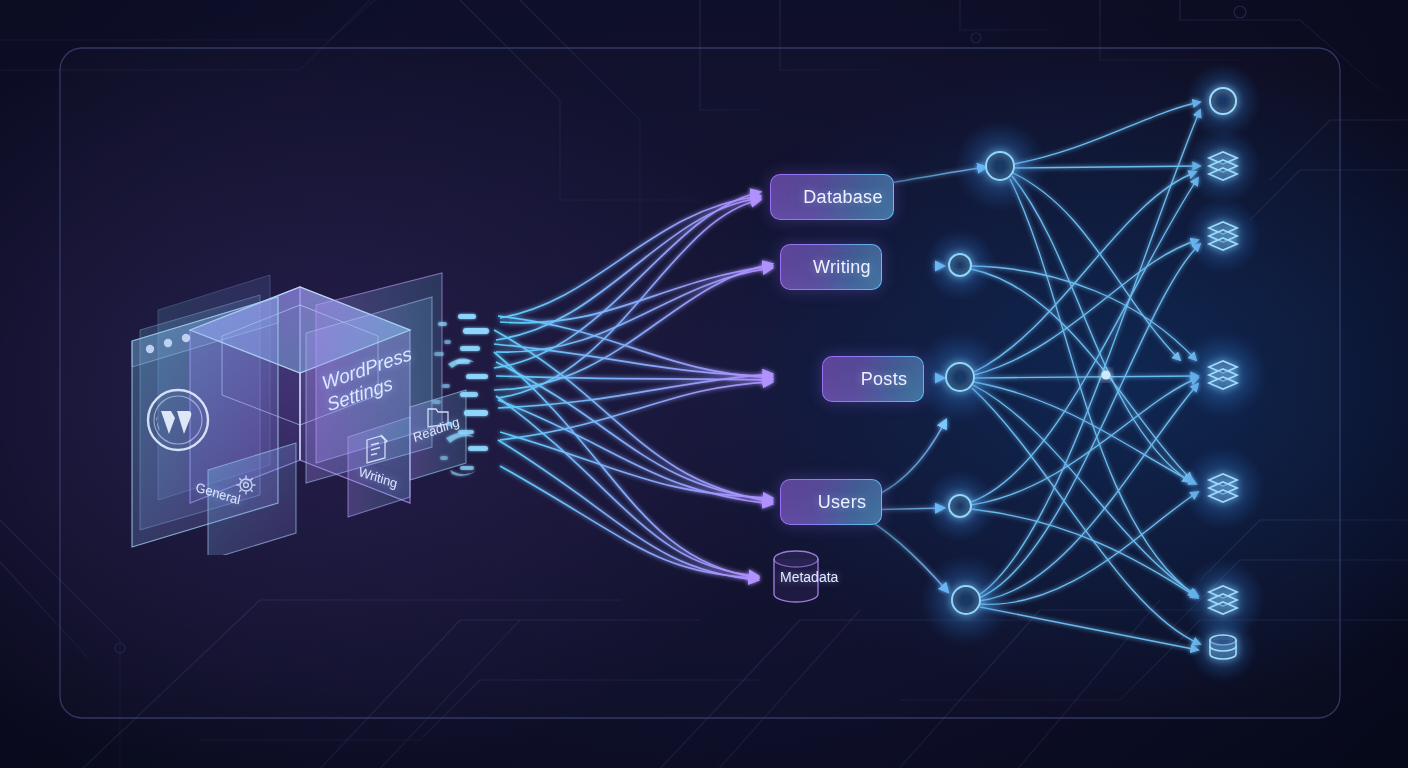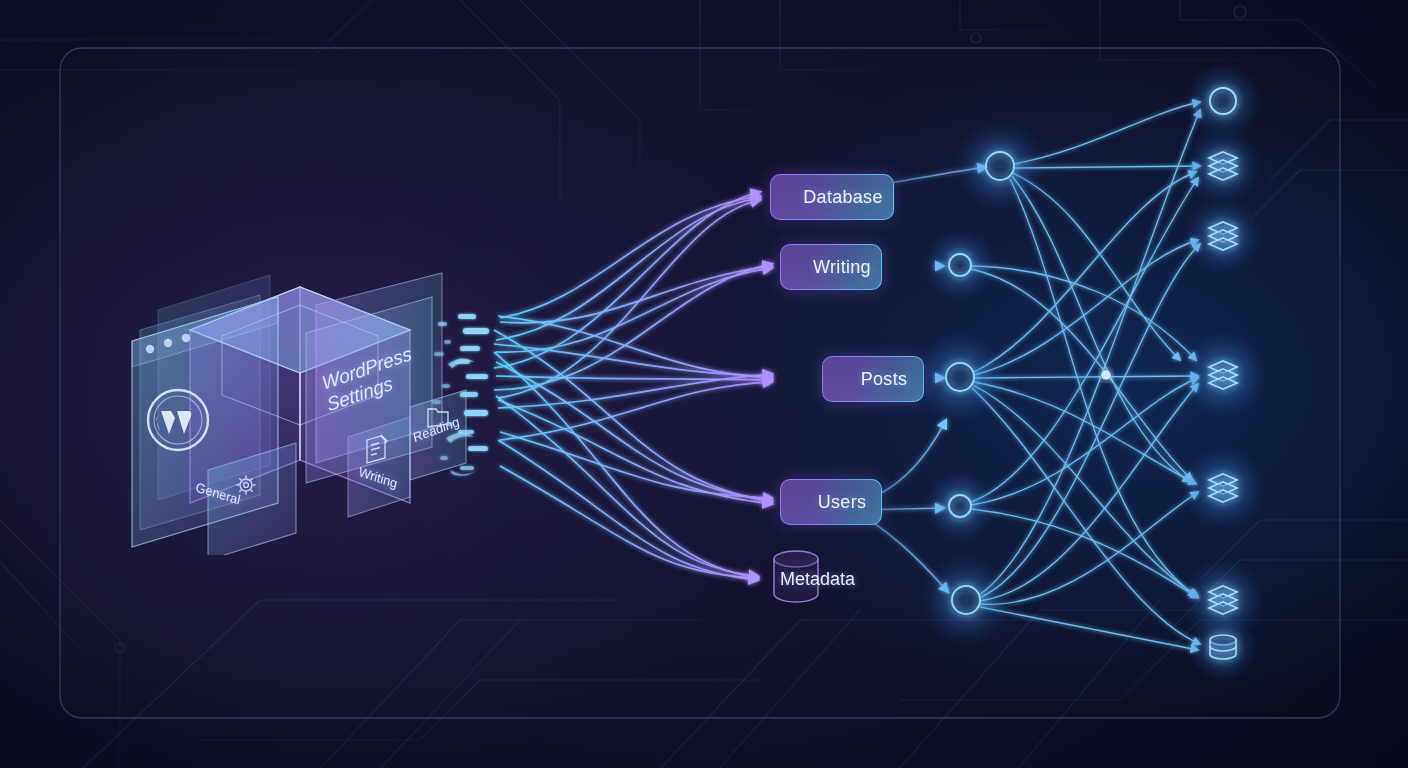--- a/index.html
+++ b/index.html
@@ -14,21 +14,21 @@
   svg{display:block;}
   #bg,#frame,#links,#glowlayer,#nodesvg{position:absolute;left:0;top:0;width:1408px;height:768px;}
   .nodebox{position:absolute;display:flex;align-items:center;justify-content:center;
            border-radius:10px;border:1.5px solid transparent;
            background:
              linear-gradient(180deg,rgba(38,30,72,.55),rgba(30,26,60,.45)) padding-box,
              linear-gradient(100deg,#9b6ef3 0%,#8f7cf0 38%,#62a8e8 72%,#58c6f0 100%) border-box;
            box-shadow:0 0 16px rgba(140,110,240,.30), inset 0 0 18px rgba(110,90,200,.18);padding-left:22px;}
   .nodebox span{color:#eef1ff;font-size:18px;letter-spacing:.3px;text-shadow:0 0 8px rgba(170,190,255,.5);}
   #metadata-node{position:absolute;}
-  #metadata-node span{position:absolute;left:14px;top:21px;color:#e6eaff;font-size:18px;
+  #metadata-node span{position:absolute;left:14px;top:21px;color:#e6eaff;font-size:14px;
       text-shadow:0 0 7px rgba(160,180,255,.55);white-space:nowrap;}
   .iso{position:absolute;color:#dfe6ff;text-shadow:0 0 8px rgba(150,190,255,.65);}
 </style>
 </head>
 <body>
 
 <div id="stage">
 
   <svg id="bg" viewBox="0 0 1408 768">
     <defs>

